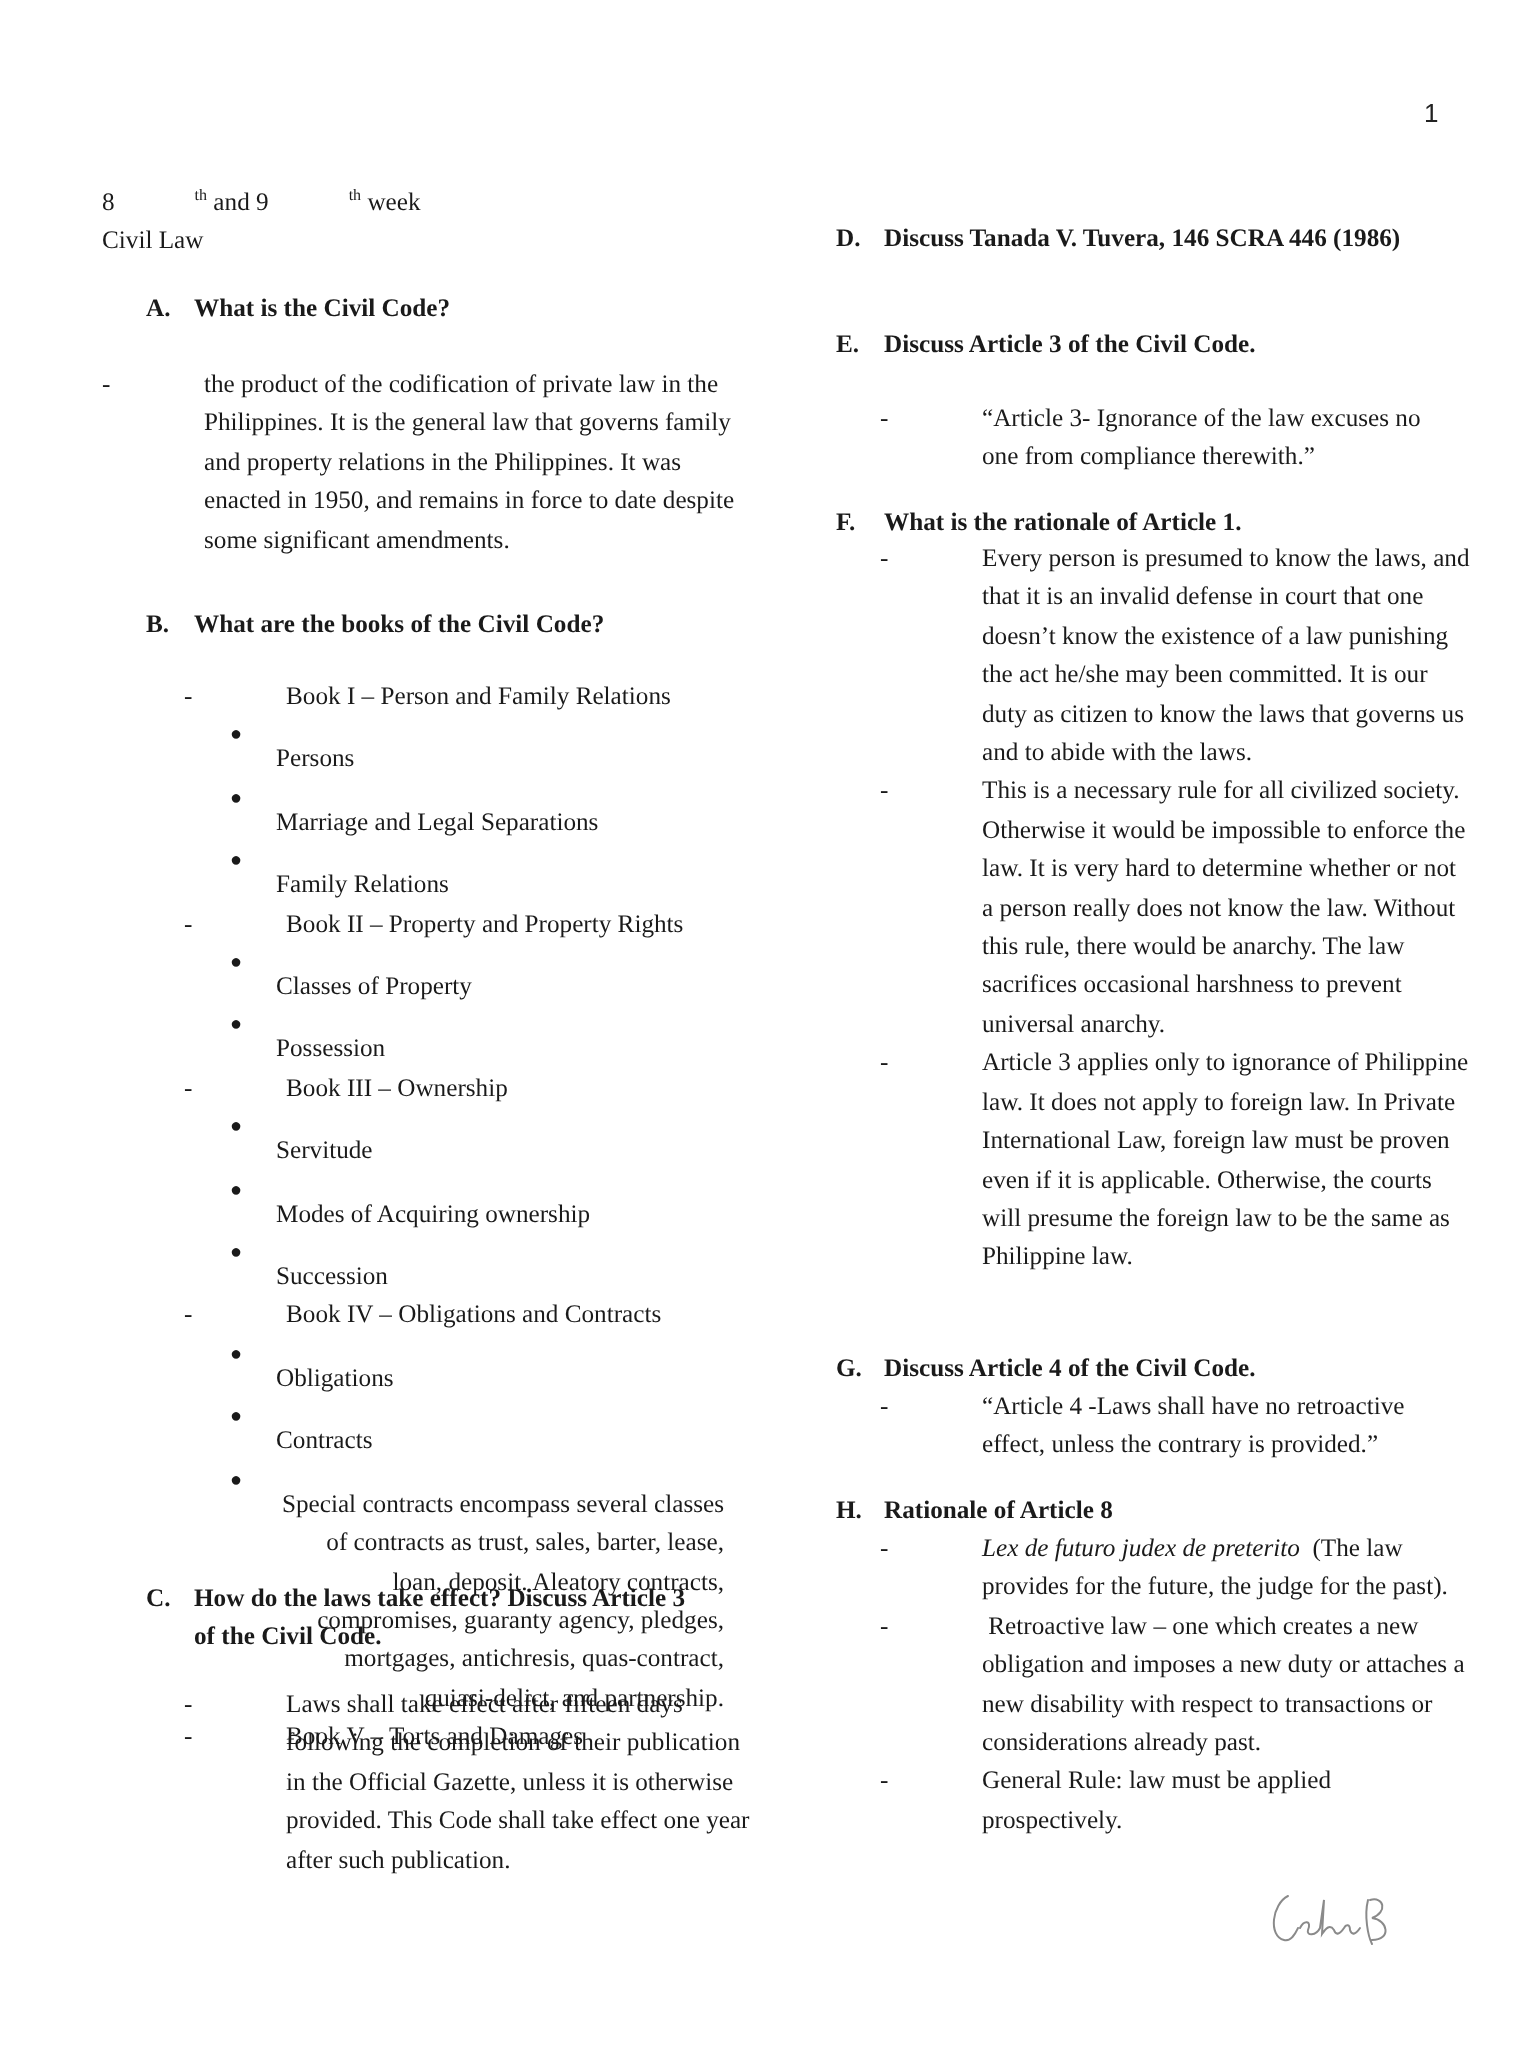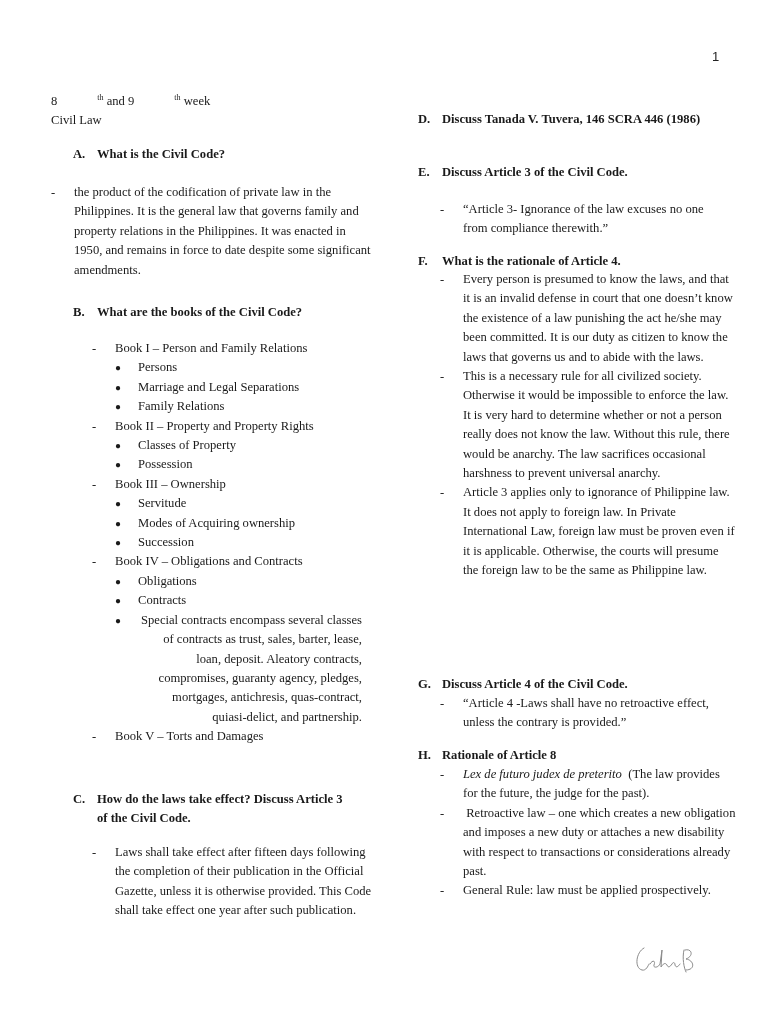--- a/index.html
+++ b/index.html
@@ -8,24 +8,24 @@
   .page-num { position:absolute; left:712px; top:47px; font-family:"Liberation Sans",sans-serif; font-size:13px; color:#222; }
   .col { position:absolute; top:0; }
   .col-left { left:51px; width:330px; }
   .col-right { left:418px; width:322px; }
   .abs { position:absolute; }
   .h { font-weight:bold; display:flex; }
   .h .lt { width:24px; flex:none; }
   .h .tx { flex:1; }
   .dash { display:flex; }
   .dash .mk { width:23px; flex:none; }
-  .dash .tx { flex:1; }
+  .dash .tx { flex:1;margin-left:28px; }
   .bul { display:flex; }
   .bul .mk { width:23px; flex:none; font-size:10px; }
-  .bul .tx { flex:1; }
+  .bul .tx { flex:1;margin-top:12px; }
   sup { font-size:8px; line-height:0;margin-left:40px; }
   b { font-weight:normal; }
   .bi { font-weight:normal; font-style:italic; }
   .sig { position:absolute; left:632px; top:940px; width:70px; height:36px; }
 </style>
 </head>
 <body>
 
 <div class="page-num">1</div>
 
@@ -145,21 +145,21 @@
     <span class="lt">E.</span>
     <span class="tx">Discuss Article 3 of the Civil Code.</span>
   </div>
   <div class="abs dash" style="top:200px;left:22px;width:290px;">
     <span class="mk">-</span>
     <span class="tx">“Article 3- Ignorance of the law excuses no one from compliance therewith.”</span>
   </div>
 
   <div class="abs h" style="top:252px;left:0;width:300px;">
     <span class="lt">F.</span>
-    <span class="tx">What is the rationale of Article 4.</span>
+    <span class="tx">What is the rationale of Article 1.</span>
   </div>
   <div class="abs" style="top:270px;left:22px;width:296px;">
     <div class="dash">
         <span class="mk">-</span>
         <span class="tx">Every person is presumed to know the laws, and that it is an invalid defense in court that one doesn’t know the existence of a law punishing the act he/she may been committed. It is our duty as citizen to know the laws that governs us and to abide with the laws.</span>
       </div>
     <div class="dash">
         <span class="mk">-</span>
         <span class="tx">This is a necessary rule for all civilized society. Otherwise it would be impossible to enforce the law. It is very hard to determine whether or not a person really does not know the law. Without this rule, there would be anarchy. The law sacrifices occasional harshness to prevent universal anarchy.</span>
       </div>

